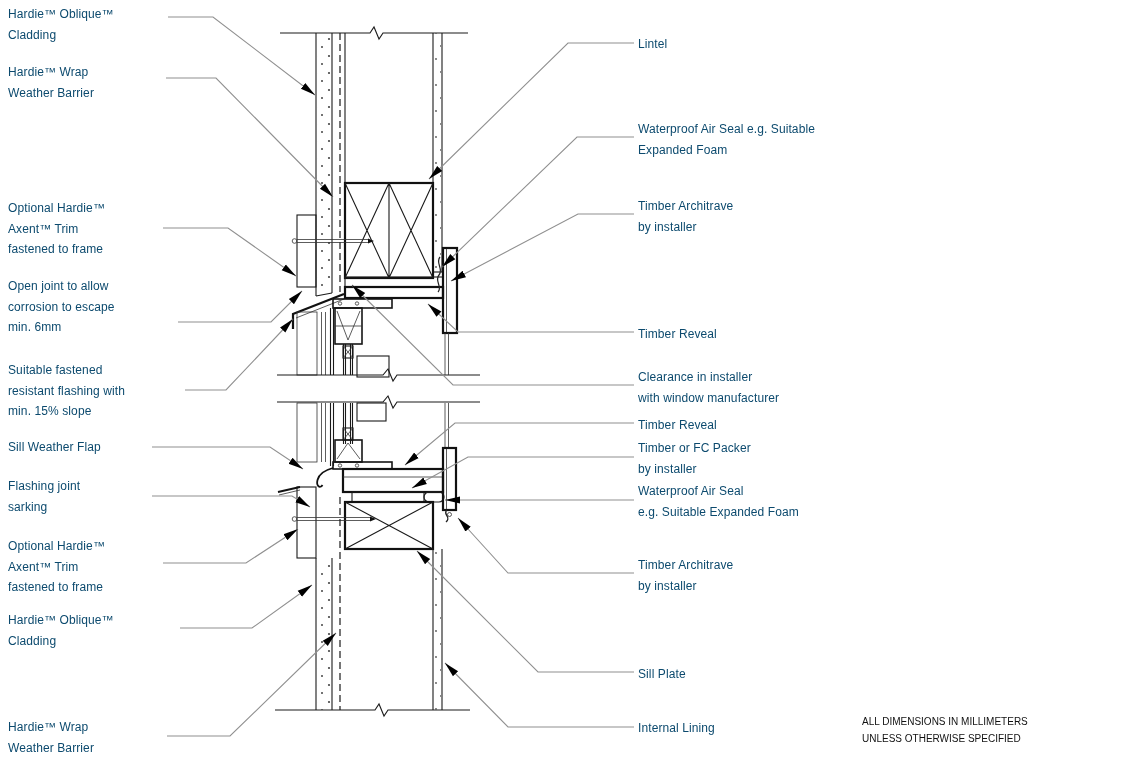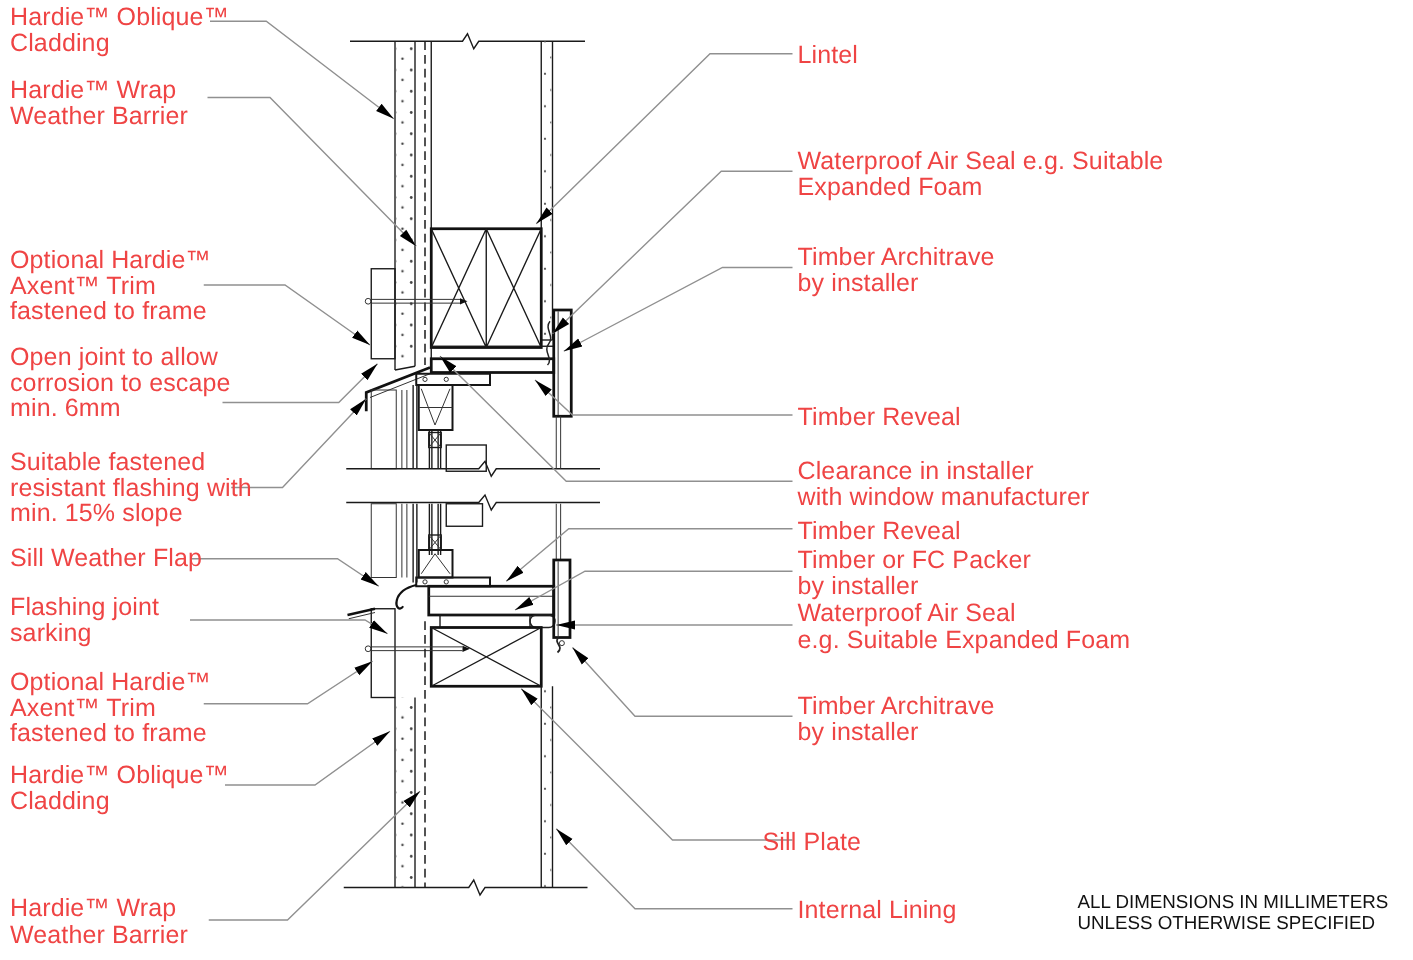--- a/index.html
+++ b/index.html
@@ -3,26 +3,26 @@
 <meta charset="utf-8">
 <style>
   html,body{margin:0;padding:0}
   body{
     width:1130px;height:768px;position:relative;overflow:hidden;
     background:#ffffff;color:#000;
     font-family:"Liberation Sans", sans-serif;
   }
   svg{position:absolute;left:0;top:0}
   .lbl{
-    position:absolute;font-size:20px;line-height:20.7px;
-    letter-spacing:.1px;white-space:nowrap;color:#ef4444;
+    position:absolute;font-size:12px;line-height:20.7px;
+    letter-spacing:.1px;white-space:nowrap;color:#0c4a6e;
   }
   .foot{
     position:absolute;left:862px;top:713px;
-    font-size:15px;line-height:17.4px;white-space:nowrap;color:#111;
+    font-size:10px;line-height:17.4px;white-space:nowrap;color:#111;
   }
   
   .ln{stroke:#1a1a1a;stroke-width:1.1;fill:none}
   .ln2{stroke:#111;stroke-width:2.2;fill:none}
   .med{stroke:#161616;stroke-width:1.6;fill:none}
   .thin{stroke:#333;stroke-width:.8;fill:none}
   .dash{stroke:#1a1a1a;stroke-width:1.2;fill:none;stroke-dasharray:7 4}
   .leader{stroke:#909090;stroke-width:1.1;fill:none;marker-end:url(#arr)}
   .blk{fill:#111;stroke:none}
 </style>
@@ -274,21 +274,21 @@
       <div>by installer</div>
     </div>
   <div class="lbl" style="left:638px;top:481px">
       <div>Waterproof Air Seal</div>
       <div>e.g. Suitable Expanded Foam</div>
     </div>
   <div class="lbl" style="left:638px;top:555px">
       <div>Timber Architrave</div>
       <div>by installer</div>
     </div>
-  <div class="lbl" style="left:610px;top:664px">
+  <div class="lbl" style="left:638px;top:664px">
       <div>Sill Plate</div>
     </div>
   <div class="lbl" style="left:638px;top:718px">
       <div>Internal Lining</div>
     </div>
 </div>
 
 <div class="foot">
     <div>ALL DIMENSIONS IN MILLIMETERS</div>
     <div>UNLESS OTHERWISE SPECIFIED</div>

